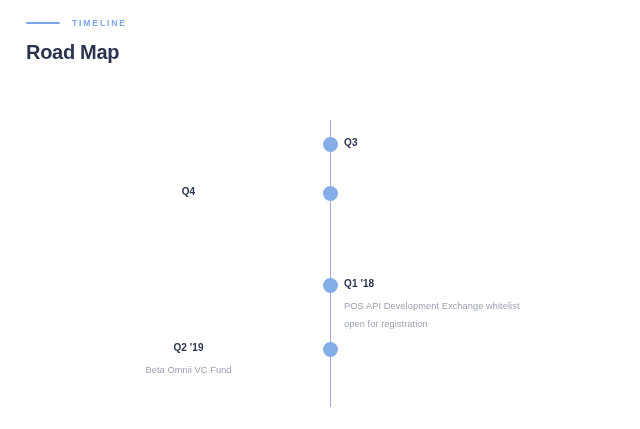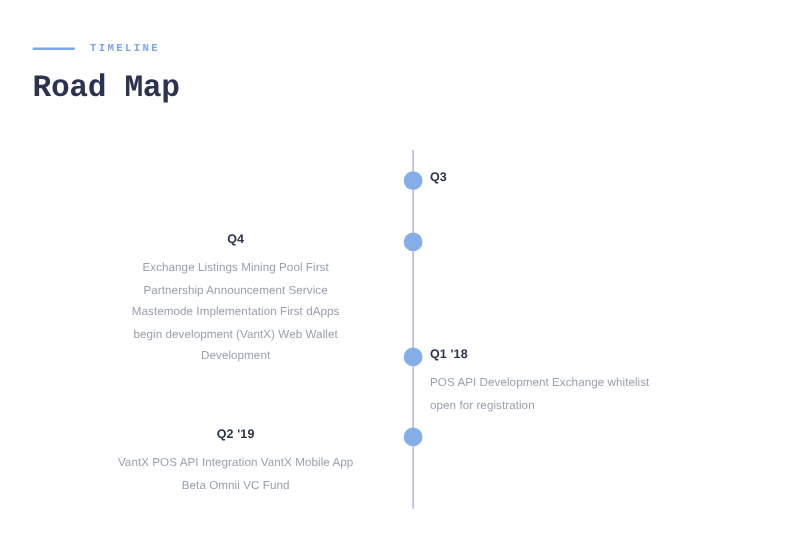--- a/index.html
+++ b/index.html
@@ -16,22 +16,21 @@
     position: relative;
     width: 640px;
     height: 429px;
     background: #ffffff;
   }
 
   
   .header {
     position: absolute;
     left: 26px;
-    top: 32px;
-    font-family: Liberation Mono, monospace;
+    top: 16px;
   }
 
   .eyebrow {
     display: flex;
     align-items: center;
     gap: 12px;
     height: 14px;
   }
 
   .eyebrow-rule {
@@ -44,21 +43,21 @@
   .eyebrow-label {
     font-size: 8.5px;
     letter-spacing: 1.9px;
     font-weight: 700;
     color: #7ba7e8;
     white-space: nowrap;
   }
 
   .page-title {
     margin-top: 11px;
-    font-size: 25px;
+    font-size: 20px;
     font-weight: 700;
     color: #2b3350;
     letter-spacing: -0.3px;
     line-height: 1.1;
     white-space: nowrap;
   }
 
   
   .timeline {
     position: absolute;
@@ -145,45 +144,37 @@
         <div class="milestone" style="top: 0px;">
           <div class="dot" style="top: 121.5px;"></div>
           <div class="entry-text side-right" style="top: 123px;">
             <div class="entry-title">Q3</div>
           </div>
         </div>
         <div class="milestone" style="top: 0px;">
           <div class="dot" style="top: 170.5px;"></div>
           <div class="entry-text side-left" style="top: 172px;">
             <div class="entry-title">Q4</div>
-            <div class="entry-body">
-              <span class="line">Exchange Listings Mining Pool First</span>
-              <span class="line">Partnership Announcement Service</span>
-              <span class="line">Mastemode Implementation First dApps</span>
-              <span class="line">begin development (VantX) Web Wallet</span>
-              <span class="line">Development</span>
-            </div>
           </div>
         </div>
         <div class="milestone" style="top: 0px;">
           <div class="dot" style="top: 262.5px;"></div>
           <div class="entry-text side-right" style="top: 264px;">
             <div class="entry-title">Q1 '18</div>
             <div class="entry-body">
               <span class="line">POS API Development Exchange whitelist</span>
               <span class="line">open for registration</span>
             </div>
           </div>
         </div>
         <div class="milestone" style="top: 0px;">
           <div class="dot" style="top: 326.5px;"></div>
           <div class="entry-text side-left" style="top: 328px;">
             <div class="entry-title">Q2 '19</div>
             <div class="entry-body">
-              <span class="line">VantX POS API Integration VantX Mobile App</span>
               <span class="line">Beta Omnii VC Fund</span>
             </div>
           </div>
         </div>
       </div>
   </div>
 
 </div>
 
 </body></html>

